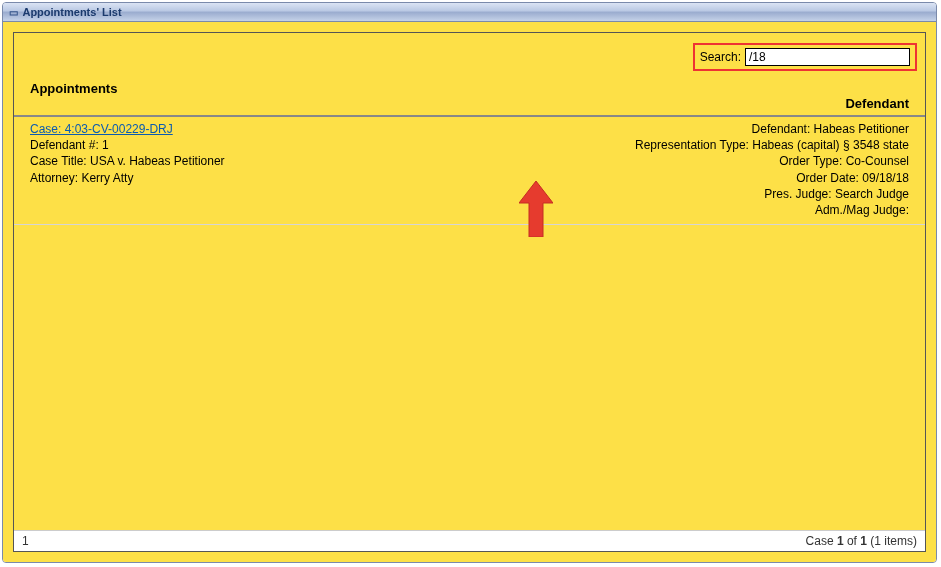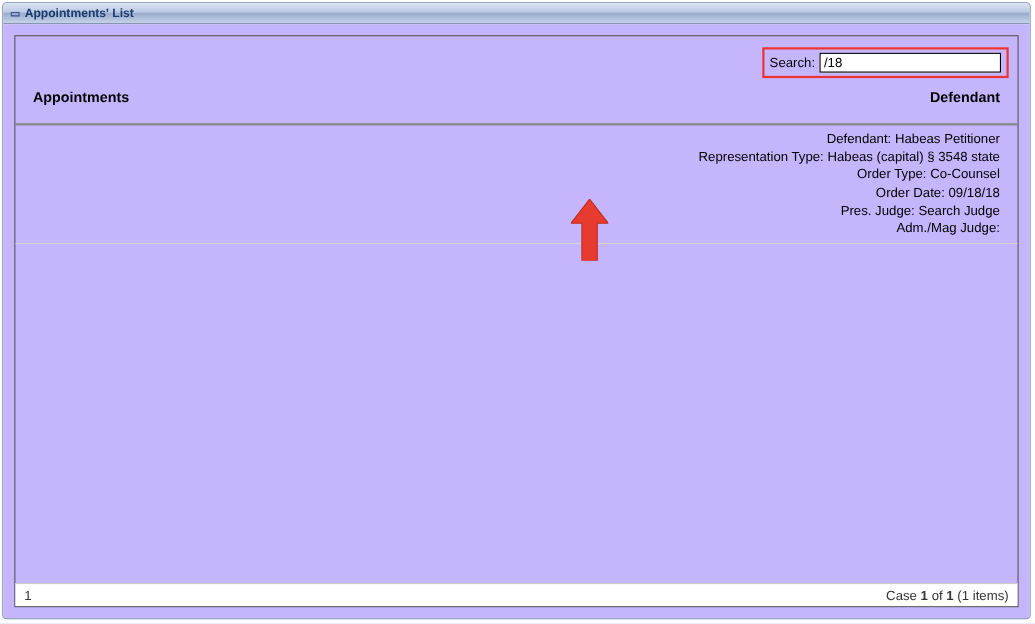--- a/index.html
+++ b/index.html
@@ -31,21 +31,21 @@
     align-items: center;
     gap: 4px;
   }
   .panel-header .collapse-icon {
     font-size: 10px;
     color: #34548a;
     cursor: pointer;
   }
   .panel-body {
     padding: 10px;
-    background: #c4b5fd;
+    background: #fde047;
   }
   .inner-box {
     border: 1px solid #555;
     height: 520px;
     position: relative;
     display: flex;
     flex-direction: column;
   }
   .search-row {
     display: flex;
@@ -64,23 +64,24 @@
     border: 1px solid #000;
     height: 18px;
     width: 165px;
     font-size: 12px;
     padding: 1px 3px;
     font-family: inherit;
   }
   .table-head {
     display: flex;
     border-bottom: 2px solid #888;
-    padding: 6px 16px 16px 16px;
+    padding: 6px 16px 4px 16px;
     font-weight: bold;
     font-size: 13px;
+    flex-direction: column;
   }
   .col-app { width: 400px; }
   .col-def { flex: 1; text-align: right; }
   .row {
     display: flex;
     border-bottom: 1px solid #d5d5d5;
     padding: 4px 16px 6px 16px;
     font-size: 12px;
     line-height: 1.35;
   }
@@ -131,20 +132,29 @@
           <input class="search-input" type="text" value="/18" style="">
         </div>
       </div>
 
       <div class="table-head">
         <div class="col-app">Appointments</div>
         <div class="col-def">Defendant</div>
       </div>
 
       <div class="row">
+        <div class="col-app">
+          <span class="case-link">Case: 4:03-CV-00229-DRJ</span><br>
+          <span>Defendant #:</span>
+          <span>1</span><br>
+          <span>Case Title:</span>
+          <span>USA v. Habeas Petitioner</span><br>
+          <span>Attorney:</span>
+          <span>Kerry Atty</span>
+        </div>
         <div class="col-def">
           <span class="bold">
             <span>Defendant:</span>
             <span>Habeas Petitioner</span>
           </span><br>
           <span>Representation Type:</span>
           <span>Habeas (capital) § 3548 state</span><br>
           <span>Order Type:</span>
           <span>Co-Counsel</span><br>
           <span>Order Date:</span>

